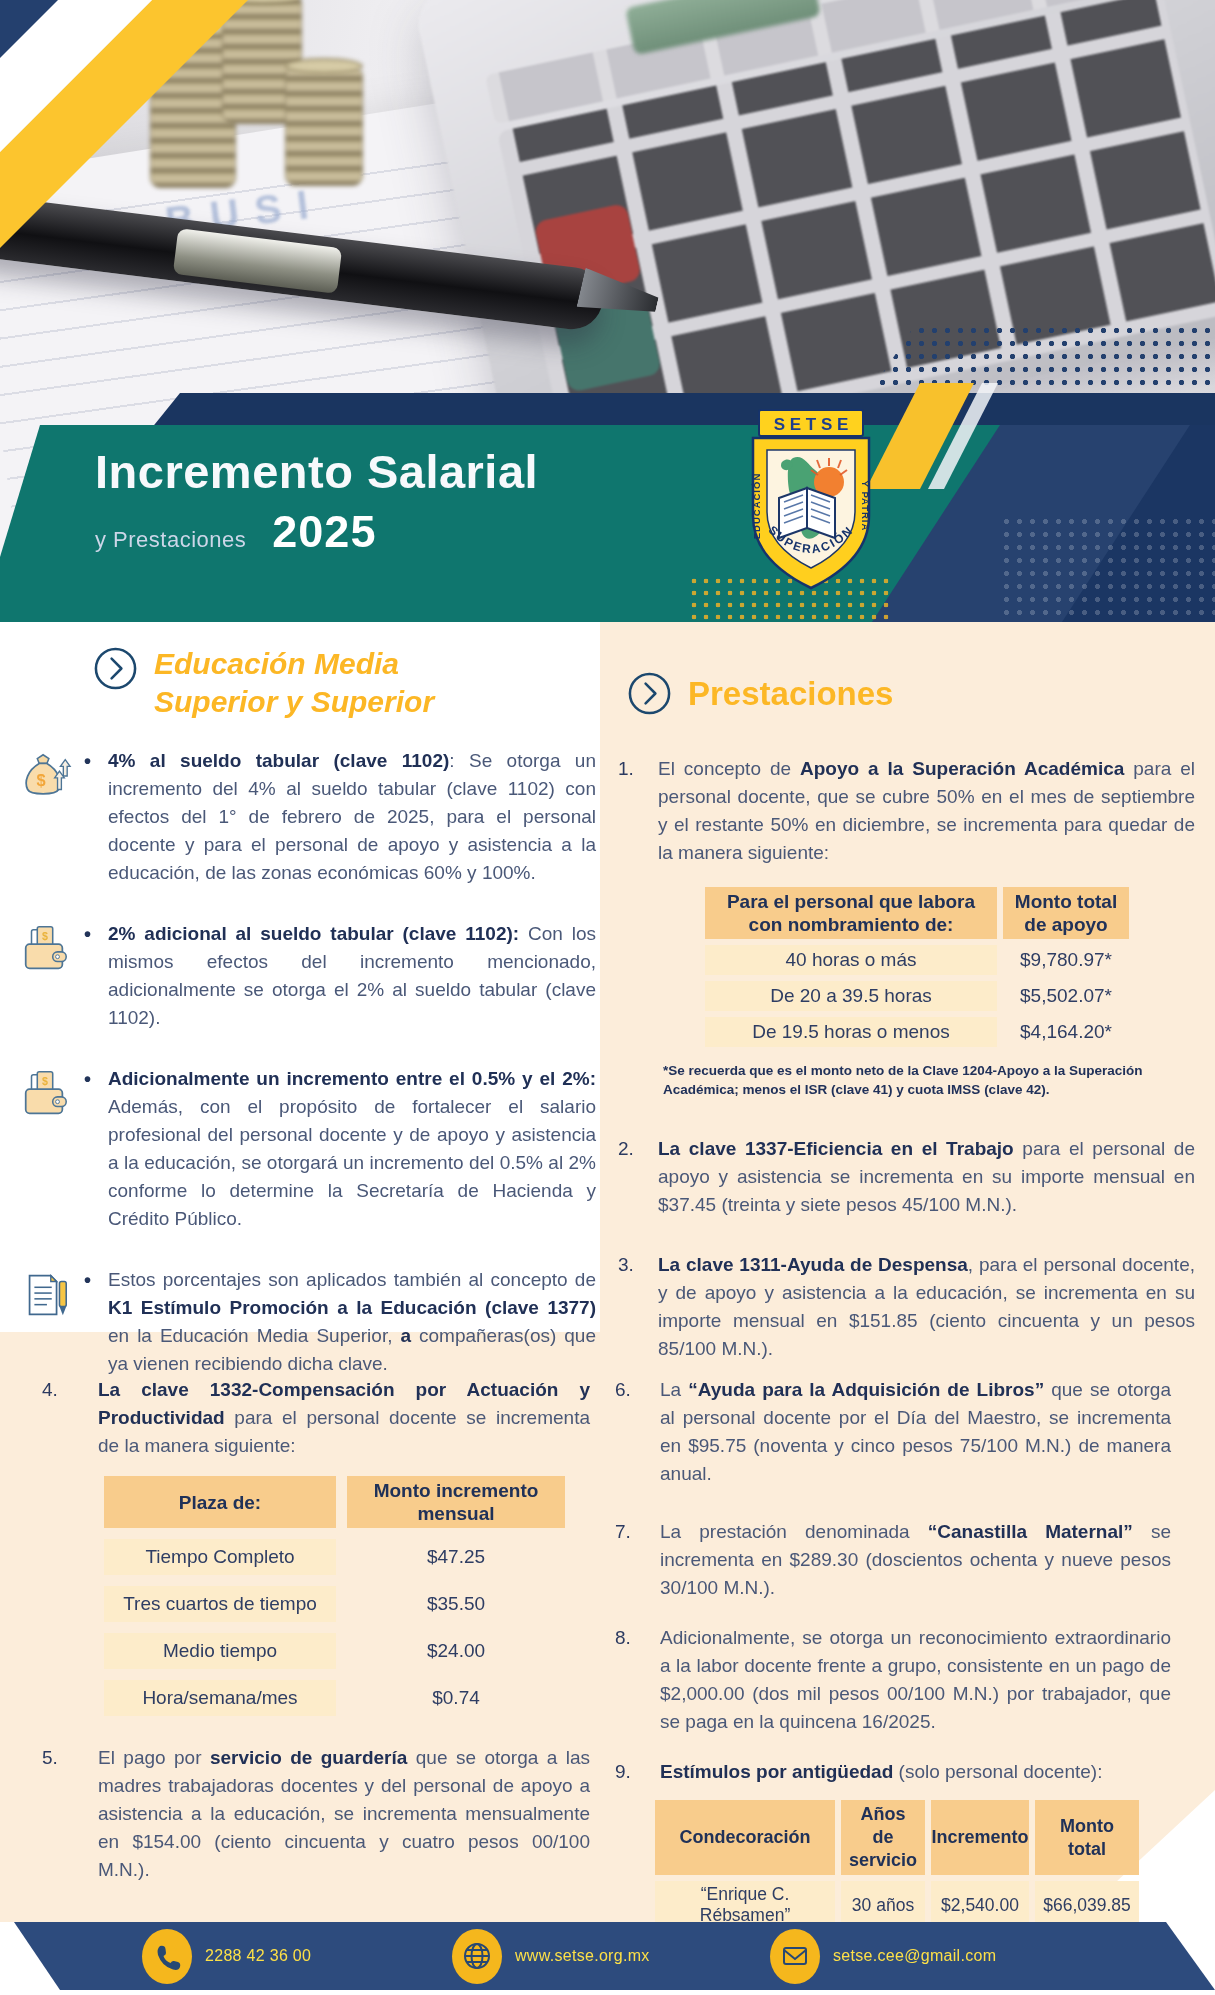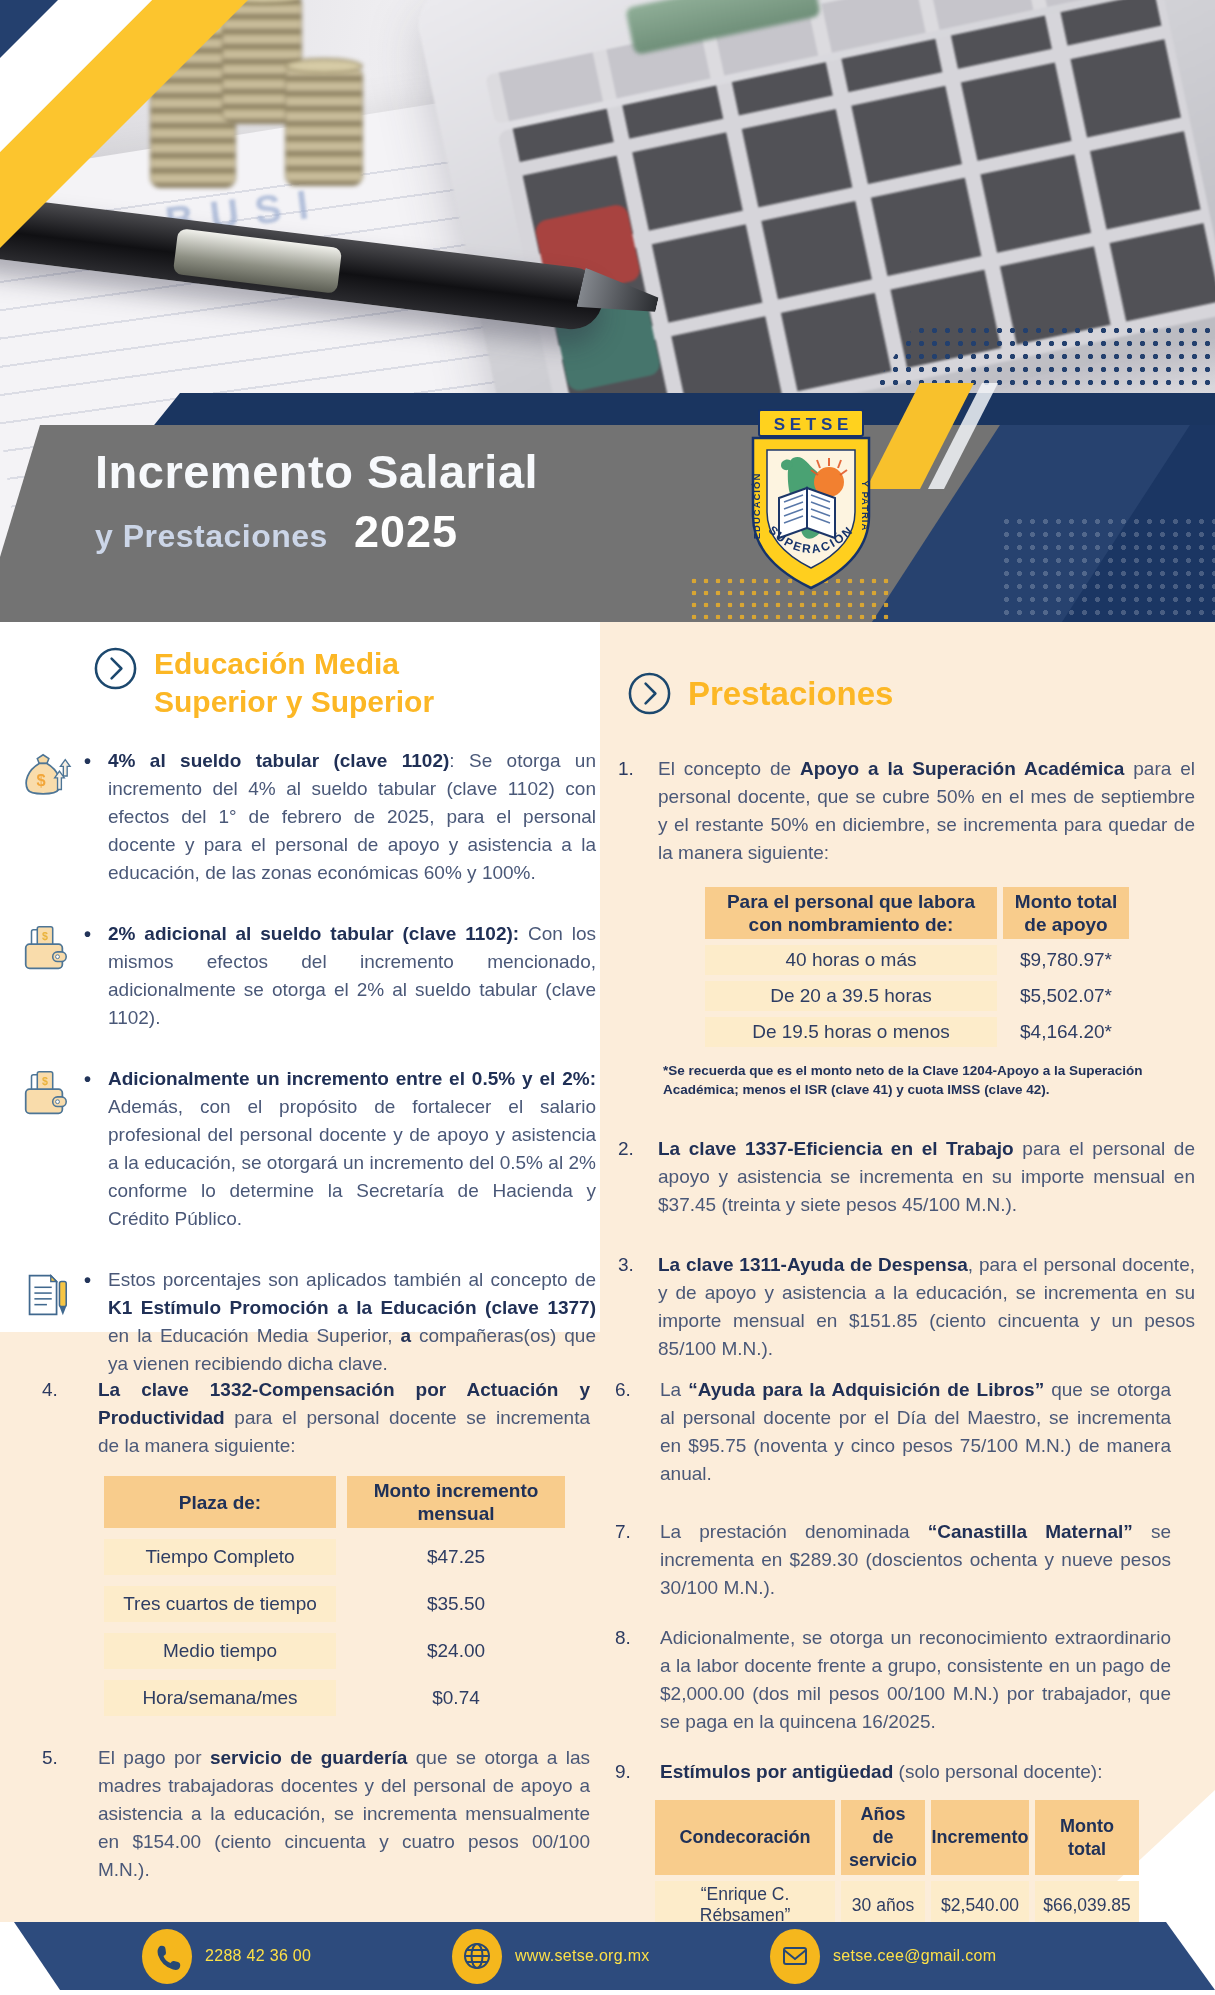--- a/index.html
+++ b/index.html
@@ -49,50 +49,50 @@
     clip-path:polygon(0 0,152px 0,0 152px);}
   .corner-navy{position:absolute;left:0;top:0;width:60px;height:60px;background:#24406e;
     clip-path:polygon(0 0,58px 0,0 58px);}
 
   
   .dots-navy{position:absolute;left:850px;top:324px;width:365px;height:98px;
     background-image:radial-gradient(circle,#23406e 2.4px,transparent 3px);background-size:13px 13px;
     clip-path:polygon(18% 0,100% 0,100% 100%,0 100%);}
   .banner-dark{position:absolute;left:138px;top:393px;width:1077px;height:52px;background:#1a3560;
     clip-path:polygon(42px 0,100% 0,100% 100%,0 100%);}
-  .banner{position:absolute;left:0;top:425px;width:1215px;height:197px;background:#737373;overflow:hidden;
+  .banner{position:absolute;left:0;top:425px;width:1215px;height:197px;background:#0f766e;overflow:hidden;
     clip-path:polygon(40px 0,100% 0,100% 100%,0 100%,0 132px);}
   .slash-a{position:absolute;left:935px;top:-15px;width:200px;height:230px;background:#27426f;transform:skewX(-33deg);}
   .slash-b{position:absolute;left:1125px;top:-15px;width:300px;height:230px;background:#1b3663;transform:skewX(-33deg);}
   .dots-white{position:absolute;left:1000px;top:90px;width:215px;height:107px;
     background-image:radial-gradient(circle,rgba(255,255,255,.20) 2.3px,transparent 2.8px);background-size:13px 13px;}
   .dots-yellow{position:absolute;left:688px;top:150px;width:205px;height:47px;
     background-image:radial-gradient(circle,rgba(235,175,40,.85) 2.1px,transparent 2.6px);background-size:12px 12px;}
   .yellow-slash{position:absolute;left:893px;top:383px;width:54px;height:106px;background:#f8c12c;transform:skewX(-27deg);}
   .white-slash{position:absolute;left:955px;top:383px;width:16px;height:106px;background:#f2f4f8;transform:skewX(-27deg);opacity:.85;}
 
   .banner-text{position:absolute;left:95px;top:20px;}
   .banner-title{font-size:47px;line-height:53px;font-weight:800;color:#f7f9fc;letter-spacing:.5px;}
   .banner-sub-row{display:flex;align-items:baseline;gap:26px;margin-top:8px;}
-  .banner-subtitle{font-size:32px;color:#ccd6e8;font-weight:700;letter-spacing:.5px;}
+  .banner-subtitle{font-size:22px;color:#ccd6e8;font-weight:400;letter-spacing:.5px;}
   .banner-year{font-size:45px;font-weight:800;color:#ffffff;letter-spacing:1px;}
   .logo{position:absolute;left:740px;top:408px;width:142px;height:184px;}
 
   
   .cream-bg{position:absolute;left:0;top:622px;width:1215px;height:1300px;background:#fcedda;
     clip-path:polygon(0 0,100% 0,100% calc(100% - 132px),calc(100% - 142px) 100%,0 100%);}
   .white-left{position:absolute;left:0;top:622px;width:600px;height:710px;background:#ffffff;}
 
   .section-heading{display:flex;align-items:flex-start;gap:15px;}
   .sh-icon{flex:0 0 auto;width:47px;height:47px;}
   .sh-text{font-size:30px;line-height:38px;font-weight:800;color:#fcb725;}
   .sh-text.big{font-size:33px;line-height:40px;margin-top:4px;}
 
   .left-col{position:absolute;left:18px;top:645px;width:578px;}
-  .left-col .section-heading{margin-left:74px;}
+  .left-col .section-heading{margin-left:74px;font-style:italic;}
   .bullets{margin-top:26px;}
   .bullet{display:grid;grid-template-columns:66px 24px 1fr;margin-bottom:33px;}
   .b-icon{width:54px;height:54px;margin-top:2px;}
   .dot{font-size:20px;line-height:28px;color:#223459;font-weight:700;}
   .txt{font-size:19px;line-height:28px;text-align:justify;color:#4a5878;}
   .bd{font-weight:700;color:#203056;}
   .rg{color:#4a5878;}
 
   .right-panel{position:absolute;left:600px;top:622px;width:615px;padding:48px 20px 0 18px;}
   .right-panel .section-heading{margin-left:8px;}

